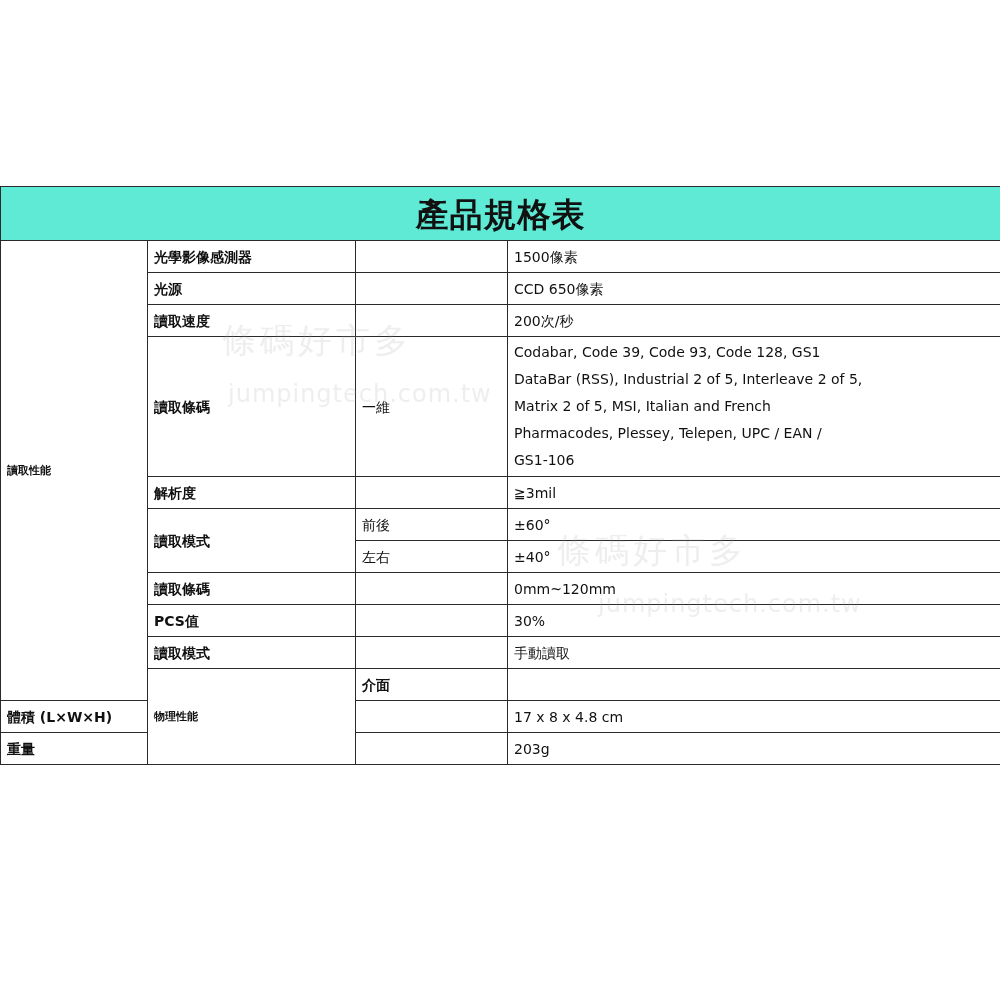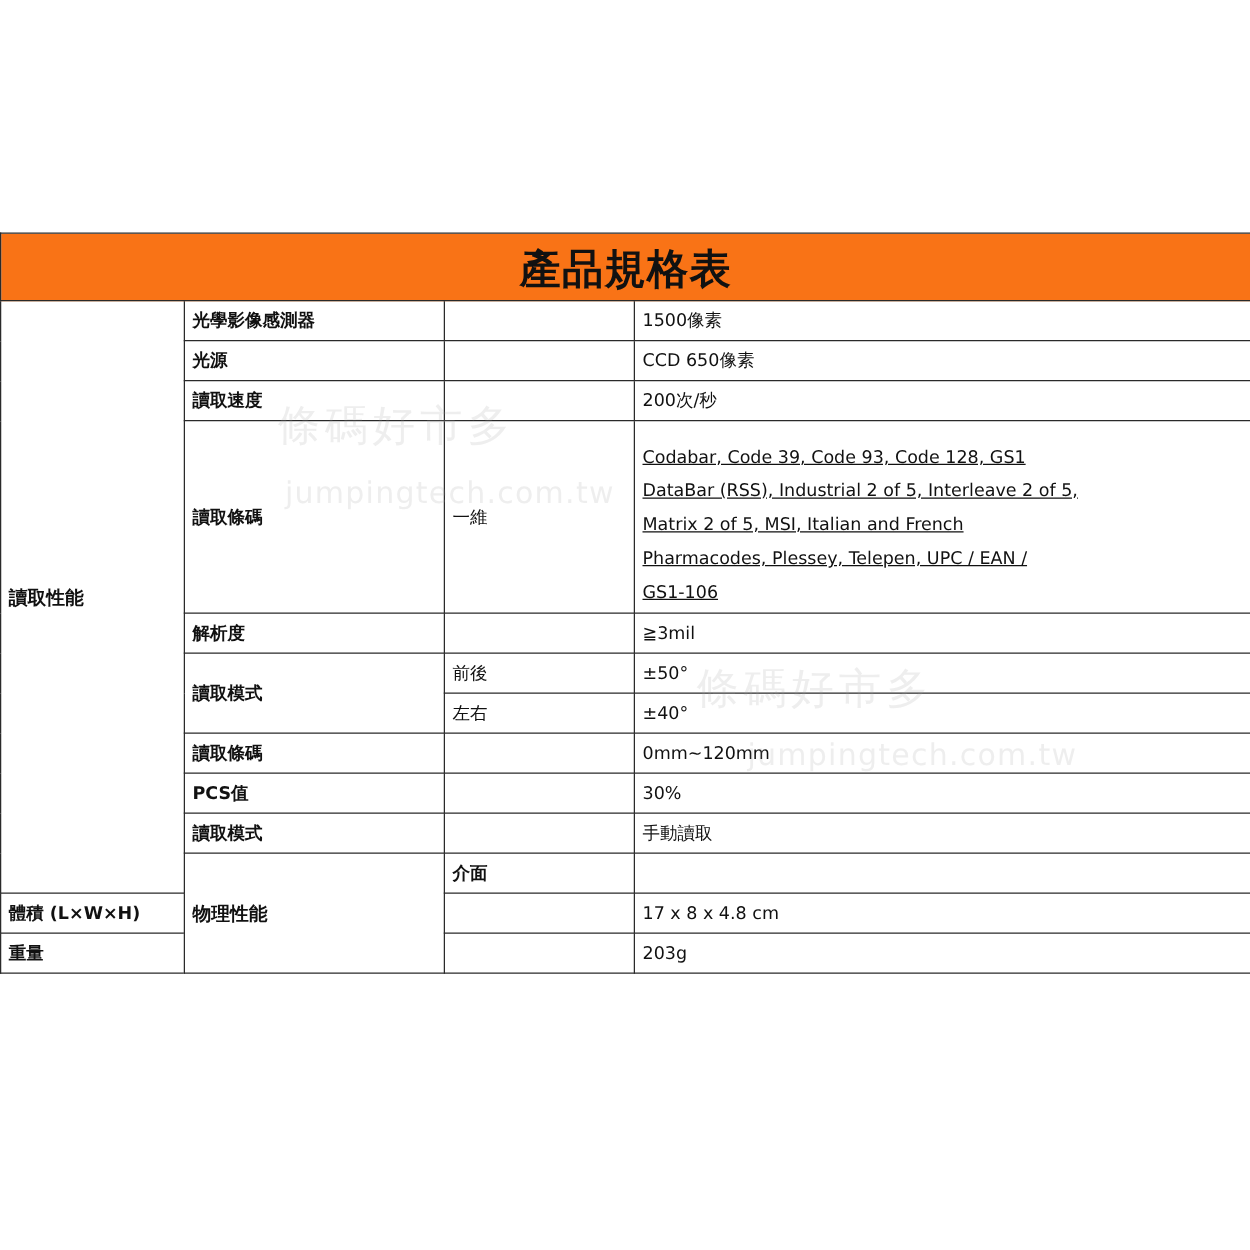--- a/index.html
+++ b/index.html
@@ -9,32 +9,32 @@
     }
     .spec-table {
       position: absolute; left: 0; top: 186px; width: 1000px;
       border-collapse: collapse; table-layout: fixed;
     }
     .spec-table td {
       border: 1.5px solid #2a2a2a; padding: 0 6px; font-size: 14px; line-height: 26px;
       vertical-align: middle; height: 32px; box-sizing: border-box;
     }
     .spec-table td.title-cell {
-      background: #f97316; height: 54px; text-align: center; font-weight: bold;
+      background: #5eead4; height: 54px; text-align: center; font-weight: bold;
       font-size: 33px; letter-spacing: 1px; padding-top: 2px;
     }
     .col1 { width: 147px; }
     .col2 { width: 208px; }
     .col3 { width: 152px; }
     .col4 { width: 493px; }
-    td.group { font-weight: bold; font-size: 15px; }
+    td.group { font-weight: bold; font-size: 11px; }
     td.label { font-weight: bold; }
     td.sub { font-weight: normal; }
     td.value { font-weight: normal; margin-top: 44px; }
-    td.value.multi { line-height: 27px; padding-top: 16px; padding-bottom: 2px; text-decoration: underline; }
+    td.value.multi { line-height: 27px; padding-top: 2px; padding-bottom: 2px; }
     .watermark {
       position: absolute; color: rgba(160,160,160,0.18); pointer-events: none; white-space: nowrap;
       font-family: "DejaVu Sans", sans-serif;
     }
     .wm-cn { font-size: 34px; letter-spacing: 4px; }
     .wm-en { font-size: 24px; letter-spacing: 1px; }
   </style>
 </head>
 <body>
 
@@ -78,21 +78,21 @@
       </td>
     </tr>
     <tr>
       <td class="label">解析度</td>
       <td class="sub"></td>
       <td class="value">≧3mil</td>
     </tr>
     <tr>
       <td class="label" rowspan="2">讀取模式</td>
       <td class="sub">前後</td>
-      <td class="value">±50°</td>
+      <td class="value">±60°</td>
     </tr>
     <tr>
       <td class="sub">左右</td>
       <td class="value">±40°</td>
     </tr>
     <tr>
       <td class="label">讀取條碼</td>
       <td class="sub"></td>
       <td class="value">0mm~120mm</td>
     </tr>

